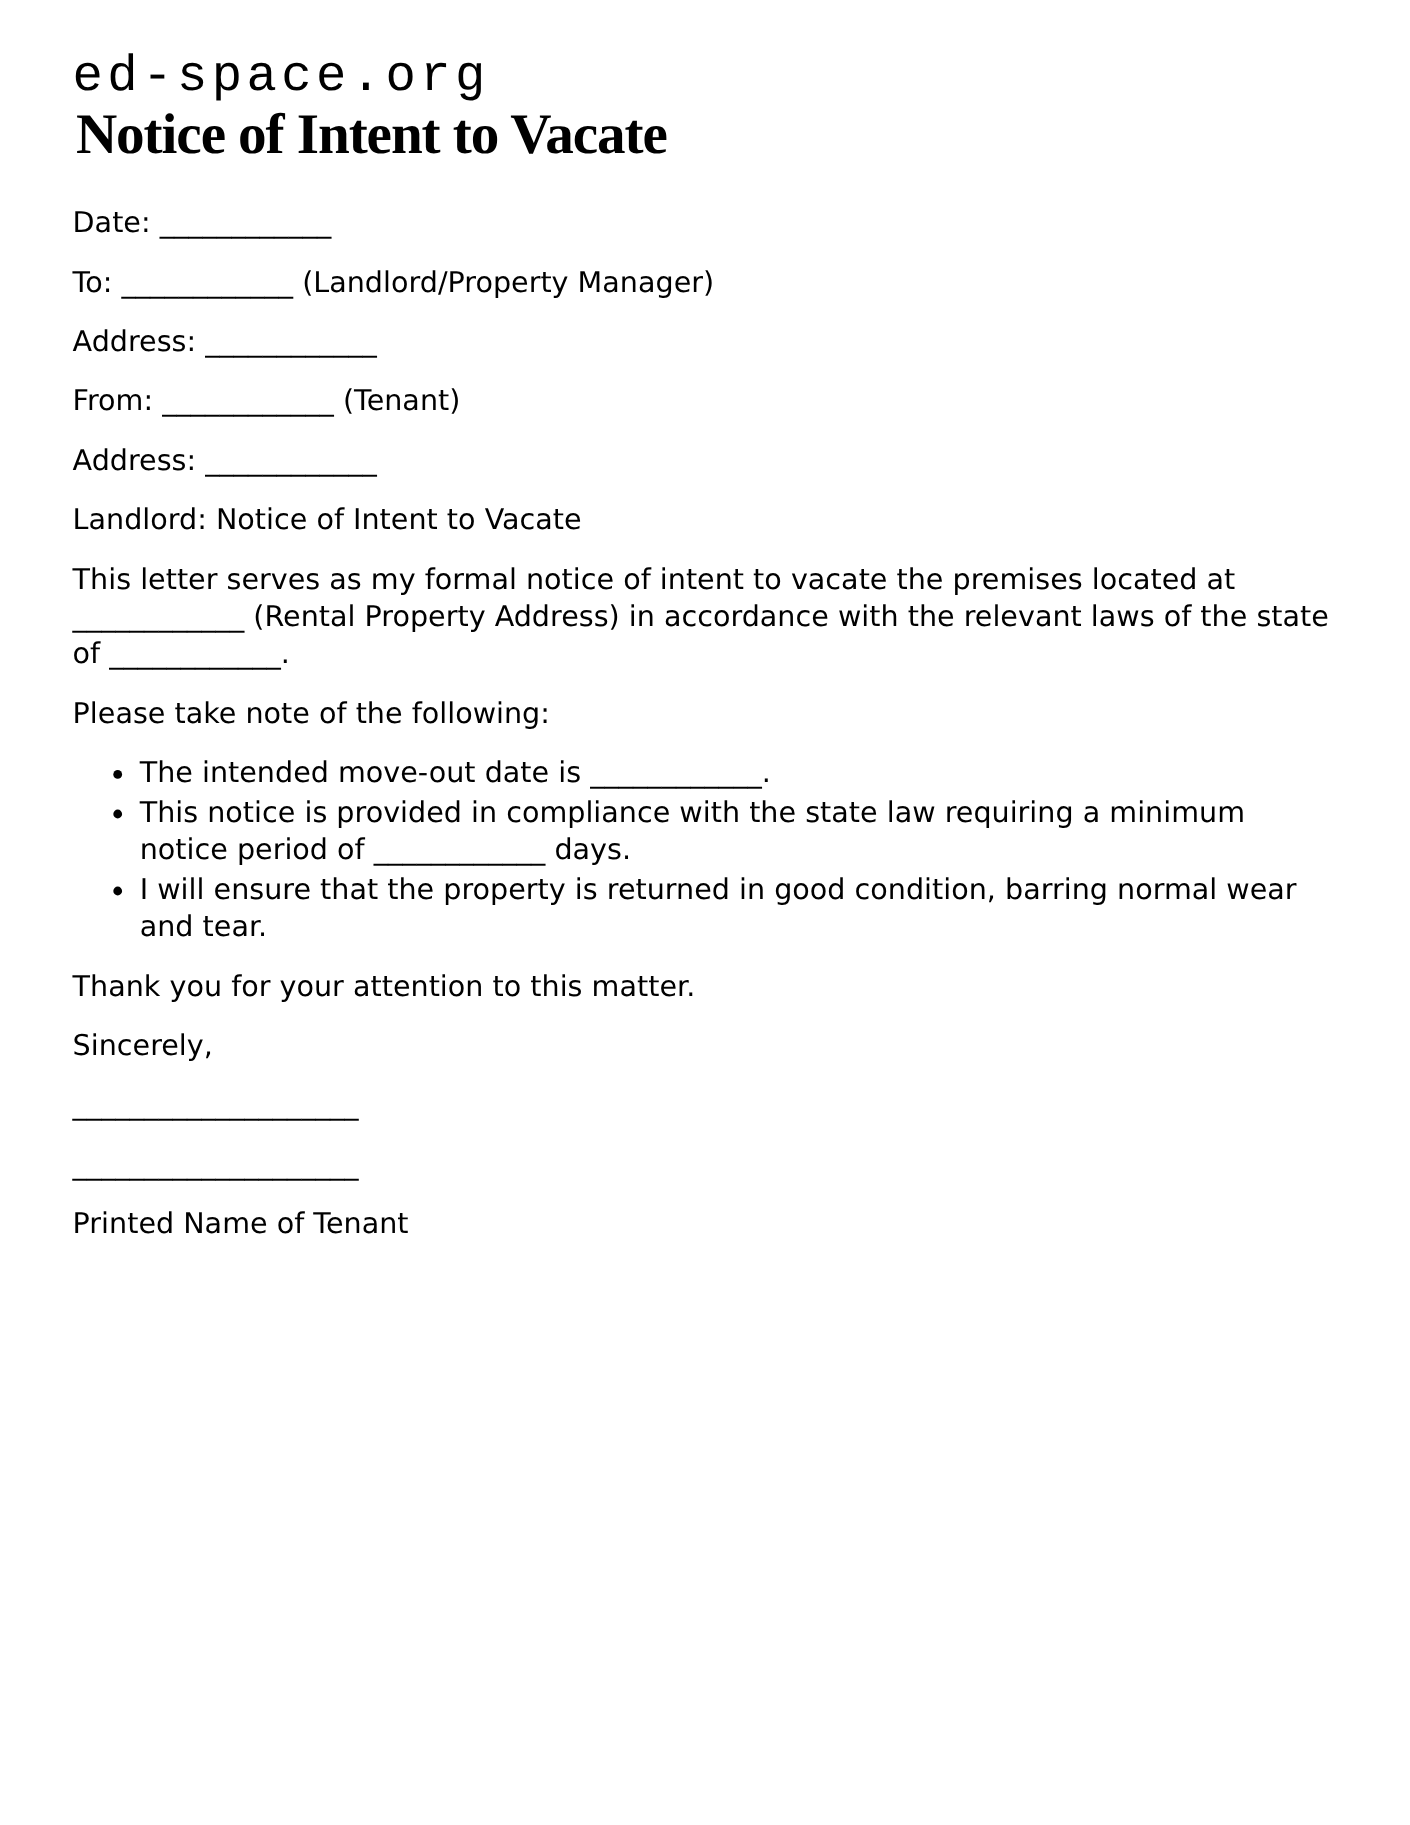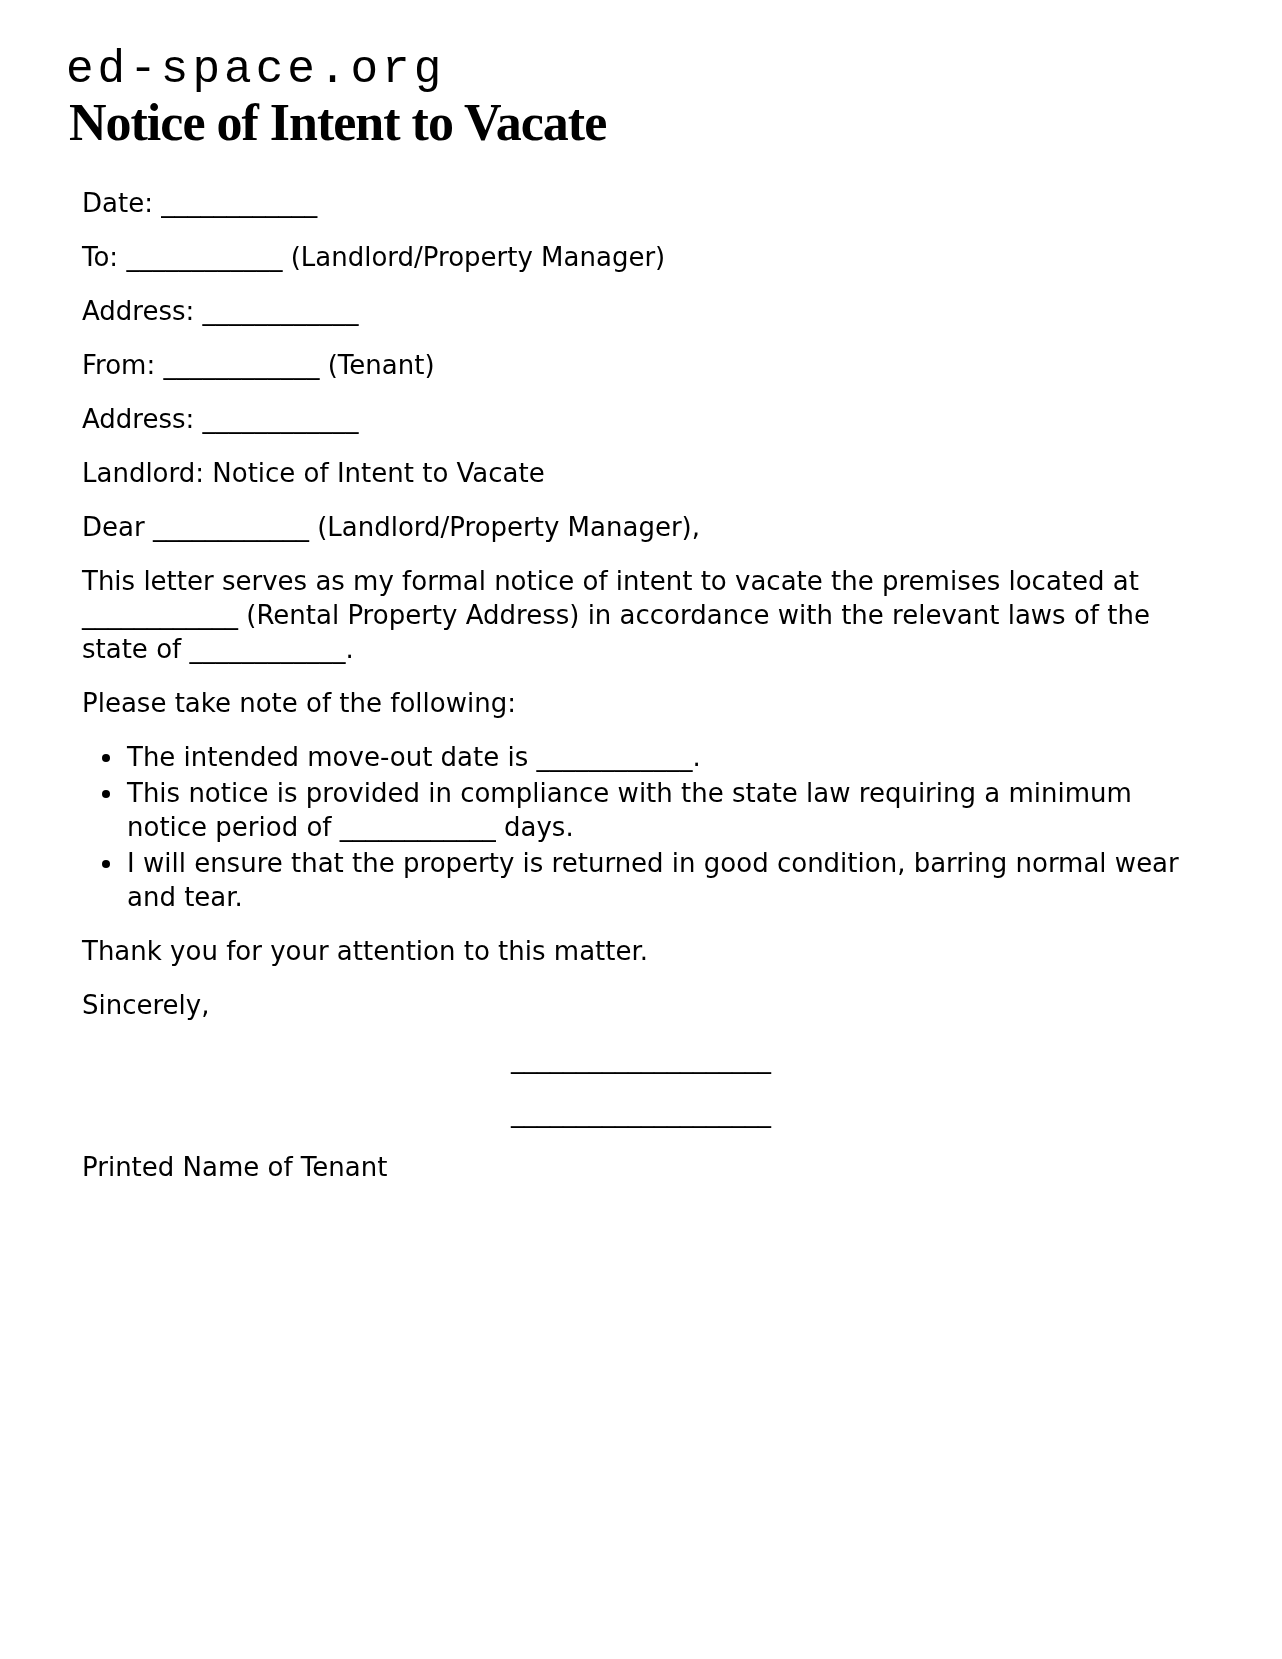--- a/index.html
+++ b/index.html
@@ -27,24 +27,24 @@
     white-space: nowrap;
   }
   h1.doc-title {
     font-family: Liberation Serif, serif;
     font-weight: bold;
     font-size: 52px;
     line-height: 58px;
     letter-spacing: -1px;
     margin: 0 0 34px 3px;
   }
-  p { margin: 20px 16px; }
+  p { margin: 20px 0; }
   ul.note-list { margin: 20px 0; padding-left: 57px; }
   ul.note-list li { margin: 2px; padding-left: 2px; }
-  .sig-line { letter-spacing: 0; text-align: center; }
+  .sig-line { letter-spacing: 0; }
 </style>
 </head>
 <body>
 
 <div class="page">
 
   <p class="logo">ed-space.org</p>
 
   <h1 class="doc-title">Notice of Intent to Vacate</h1>
 
@@ -53,21 +53,20 @@
   <p>To: ____________ (Landlord/Property Manager)</p>
 
   <p>Address: ____________</p>
 
   <p>From: ____________ (Tenant)</p>
 
   <p>Address: ____________</p>
 
   <p>Landlord: Notice of Intent to Vacate</p>
 
-  <p>Dear ____________ (Landlord/Property Manager),</p>
 
   <p>This letter serves as my formal notice of intent to vacate the premises located at ____________ (Rental Property Address) in accordance with the relevant laws of the state of ____________.</p>
 
   <p>Please take note of the following:</p>
 
   <ul class="note-list">
     <li>The intended move-out date is ____________.</li>
     <li>This notice is provided in compliance with the state law requiring a minimum notice period of ____________ days.</li>
     <li>I will ensure that the property is returned in good condition, barring normal wear and tear.</li>
   </ul>

